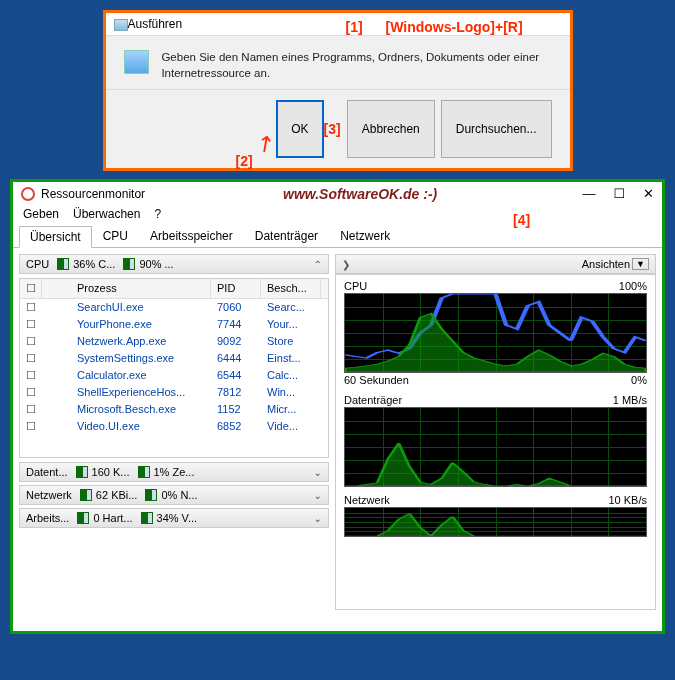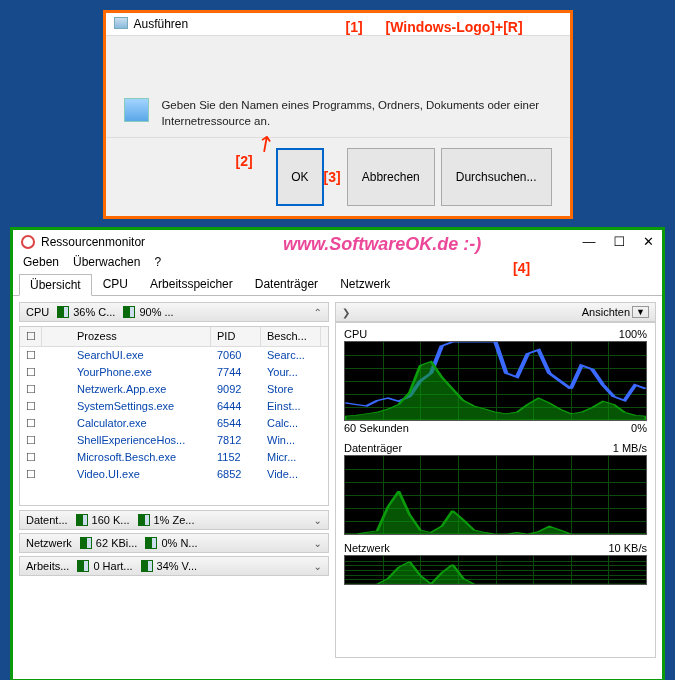--- a/index.html
+++ b/index.html
@@ -1,36 +1,36 @@
 <!DOCTYPE html>
 <html><head>
 <meta charset="utf-8">
 <style>
 * { margin: 0; padding: 0; box-sizing: border-box; font-family: 'Segoe UI', Tahoma, sans-serif; }
 body { background: #174a8a; width: 675px; height: 680px; padding: 10px; font-size: 12px; }
 .run-dialog { background: #f0f0f0; border: 3px solid #ff6a00; margin: 0 auto 8px; width: 470px; position: relative; }
-.run-titlebar { background: #fff; padding: 4px 8px; font-size: 12px; border-bottom: 1px solid #ddd; display: flex; align-items: flex-start; gap: 6px; }
-.run-body { padding: 14px 18px 8px; display: flex; gap: 12px; align-items: flex-start; margin-top: 48px; }
+.run-titlebar { background: #fff; padding: 4px 8px; font-size: 12px; border-bottom: 1px solid #ddd; display: flex; align-items: flex-end; }
+.run-body { padding: 14px 18px 8px; display: flex; gap: 12px; align-items: flex-start; }
 .run-icon { width: 32px; height: 24px; background: linear-gradient(#a3d4ff,#5aa7e8); border: 1px solid #8cb; }
 .run-text { font-size: 11.5px; color: #222; line-height: 1.35; }
 .run-input-row { padding: 6px 18px 10px; display: flex; align-items: center; gap: 8px; }
 .run-label { font-size: 12px; }
 .run-input { flex: 1; border: 1px solid #0066cc; padding: 2px 4px; font-size: 12px; background: #fff; height: 22px; }
 .run-input .sel { background: #0066cc; color: #fff; padding: 0 1px; }
 .run-input .dd { float: right; color: #555; font-size: 10px; }
 .run-buttons { background: #f0f0f0; border-top: 1px solid #ddd; padding: 10px 18px; display: flex; justify-content: flex-end; gap: 6px; }
 .btn { background: #e6e6e6; border: 1px solid #aaa; padding: 3px 14px; font-size: 12px; cursor: pointer; }
 .btn.default { border: 2px solid #0066cc; padding: 20px 13px; }
 .anno { position: absolute; color: #ff2a00; font-weight: bold; font-size: 14px; }
 .arrow { position: absolute; color: #ff2a00; font-size: 22px; transform: rotate(-35deg); }
 .resmon { background: #fff; border: 3px solid #0a9a0a; position: relative; height: 455px; }
 .resmon-titlebar { display: flex; align-items: center; padding: 4px 8px; gap: 6px; }
 .resmon-titlebar .ttl { font-size: 12px; }
 .winctrl { display: flex; gap: 18px; margin-left: auto; font-size: 13px; }
-.softok { color: #ec4899; font-weight: bold; font-size: 18px; font-style: italic; position: absolute; left: 270px; top: 4px; }
+.softok { color: #7f1d1d; font-weight: bold; font-size: 14px; font-style: italic; position: absolute; left: 270px; top: 4px; }
 .menubar { padding: 2px 10px; font-size: 12px; display: flex; gap: 14px; }
 .tabs { display: flex; border-bottom: 1px solid #bbb; padding: 0 6px; margin-top: 2px; }
 .tab { padding: 3px 10px; font-size: 12px; border: 1px solid transparent; cursor: pointer; }
 .tab.active { border: 1px solid #bbb; border-bottom: 1px solid #fff; background: #fff; position: relative; top: 1px; }
 .content { display: flex; gap: 6px; padding: 6px; height: 368px; }
 .left { width: 310px; display: flex; flex-direction: column; gap: 4px; }
 .right { flex: 1; display: flex; flex-direction: column; }
 .panel-header { background: linear-gradient(#f6f6f6,#e4e4e4); border: 1px solid #ccc; padding: 3px 6px; display: flex; align-items: center; gap: 8px; font-size: 11px; }
 .chev { font-size: 10px; color: #555; }
 .meter { display: inline-flex; align-items: center; gap: 4px; }

